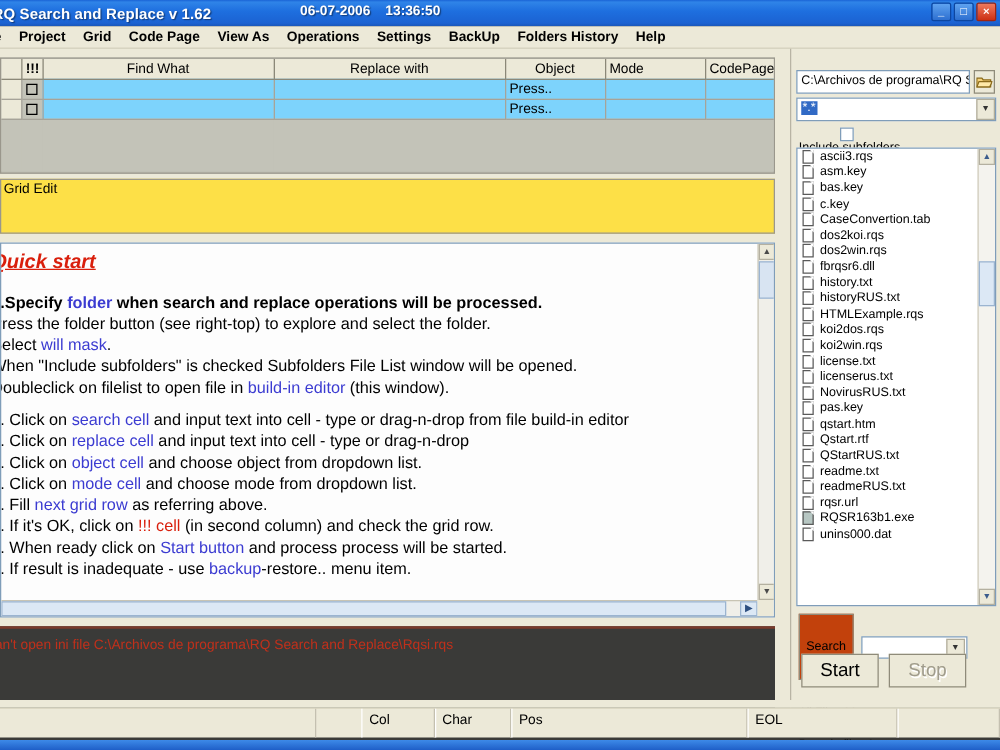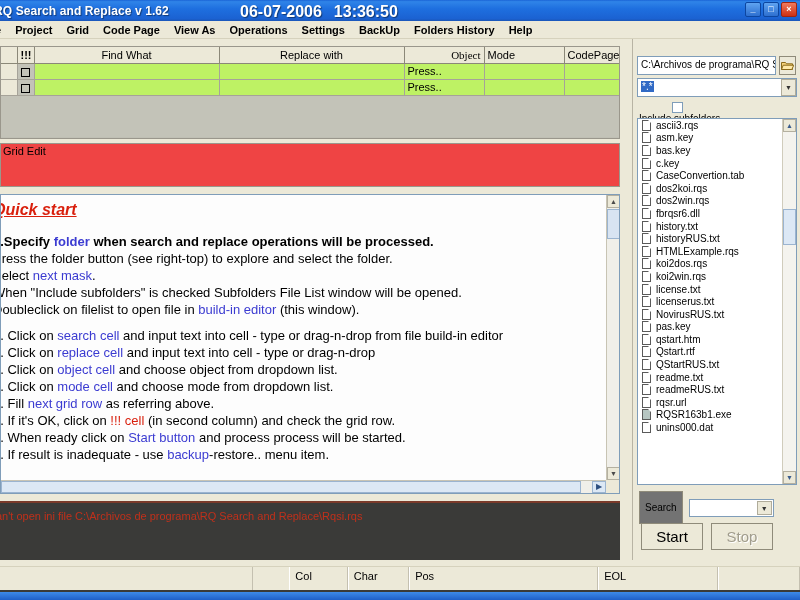--- a/index.html
+++ b/index.html
@@ -21,21 +21,21 @@
     position: absolute; left: -12px; top: 0; width: 812px; height: 21px;
     background: linear-gradient(to bottom,#1a64d6 0%,#2f84e8 8%,#1e6fdf 42%,#1b62d2 88%,#1a56b8 100%);
     color: #fff;
     font-size: 12px; font-weight: bold;
     display: flex; align-items: center;
     padding-left: 6px;
   }
   .title-text { letter-spacing: 0.1px; text-shadow: 1px 1px 1px rgba(0,0,0,.45); }
   .title-clock {
     position: absolute; left: 252px; top: 3px;
-    font-size: 16px; font-weight: bold; text-shadow: 1px 1px 1px rgba(0,0,0,.45);
+    font-size: 11px; font-weight: bold; text-shadow: 1px 1px 1px rgba(0,0,0,.45);
     display: flex; gap: 12px;
   }
   .winbtns { position: absolute; right: 3px; top: 2px; display: flex; gap: 2px; }
   .winbtn {
     width: 16px; height: 15px;
     border: 1px solid #0d46a0;
     border-radius: 2px;
     background: linear-gradient(to bottom,#5fa3f0,#2d6fd0);
     display: flex; align-items: center; justify-content: center;
     color: #fff; font-size: 9px; line-height: 1;
@@ -71,40 +71,40 @@
     border-right: 1px solid #8b8878;
     border-bottom: 1px solid #8b8878;
     font-weight: normal;
     height: 16px; padding: 0 3px;
     color: #000;
   }
   table.grid th.num { width: 16px; }
   table.grid th.bang { width: 17px; text-align: center; font-weight: bold; }
   table.grid th.fw  { width: 185px; }
   table.grid th.rw  { width: 185px; }
-  table.grid th.obj { width: 80px; text-align: right; font-family: Liberation Serif, serif; }
+  table.grid th.obj { width: 80px; text-align: center; }
   table.grid th.mod { width: 80px; text-align: left; }
   table.grid th.cp  { width: 74px; text-align: left; }
   table.grid td {
-    background: #bef264;
+    background: #7dd3fc;
     border-right: 1px solid #a6a399;
     border-bottom: 1px solid #a6a399;
     height: 16px; padding: 0 3px; color: #000;
   }
   table.grid td.num { background: #ece9d8; }
   table.grid td.bang { text-align: center; background: #c3c3b8; }
   .chk {
     display: inline-block; width: 9px; height: 9px;
     border: 1px solid #000; background: #c3c3b8; vertical-align: middle;
   }
 
   
   .gridedit {
     position: absolute; left: 12px; top: 104px; width: 620px; height: 44px;
-    background: #ef4444; border: 1px solid #9a978c;
+    background: #fde047; border: 1px solid #9a978c;
     font-size: 11px; padding: 1px 2px; color: #000;
   }
 
   
   .editor {
     position: absolute; left: 12px; top: 155px; width: 620px; height: 300px;
     background: #fdfdfd; border: 1px solid #7f9db9;
     overflow: hidden;
   }
   .editor-inner {
@@ -229,22 +229,22 @@
     font-size: 7px; text-align: center; line-height: 11px; color: #3b5c8c;
   }
   .fl-scroll .a.bot { position: absolute; bottom: 0; }
   .fl-scroll .t {
     position: absolute; top: 90px; left: 0; width: 13px; height: 36px;
     background: #dce8f5; border: 1px solid #9bb4d0;
   }
 
   .searchrow { position: absolute; left: 6px; top: 452px; display: flex; align-items: center; }
   .searchbtn {
-    background: #737373; border: 1px solid #8f8b7a;
-    font-size: 10px; padding: 10px 5px; color: #000;
+    background: #c2410c; border: 1px solid #8f8b7a;
+    font-size: 10px; padding: 20px 5px; color: #000;
   }
   .searchcombo {
     margin-left: 6px; width: 85px; height: 18px;
     background: #fff; border: 1px solid #7f9db9; position: relative;
   }
   .searchcombo .d {
     position: absolute; right: 1px; top: 1px; width: 15px; height: 14px;
     background: #ece9d8; border: 1px solid #b0ac9a;
     font-size: 7px; text-align: center; line-height: 13px; color: #333;
   }
@@ -368,21 +368,21 @@
     <div class="gridedit">
       <span>Grid Edit</span>
     </div>
 
     <div class="editor">
       <div class="editor-inner">
         <div class="qs-title">Quick start</div>
         <div id="qslines">
             <div class="qs-line bold"><span class="bold">1.Specify </span><span class="kw bold">folder</span><span class="bold"> when search and replace operations will be processed.</span></div>
             <div class="qs-line"><span>Press the folder button (see right-top) to explore and select the folder.</span></div>
-            <div class="qs-line"><span>Select </span><span class="kw">next mask</span><span>.</span></div>
+            <div class="qs-line"><span>Select </span><span class="kw">will mask</span><span>.</span></div>
             <div class="qs-line"><span>When "Include subfolders" is checked  Subfolders File List window will be opened.</span></div>
             <div class="qs-line"><span>Doubleclick on filelist to open file in </span><span class="kw">build-in editor</span><span> (this window).</span></div>
             <div class="qs-gap"></div>
             <div class="qs-line"><span>2. Click on </span><span class="kw">search cell</span><span> and input text into cell - type or drag-n-drop from file build-in editor</span></div>
             <div class="qs-line"><span>3. Click on  </span><span class="kw">replace cell</span><span> and input text into cell - type or drag-n-drop</span></div>
             <div class="qs-line"><span>4. Click on  </span><span class="kw">object cell</span><span> and choose object from dropdown list.</span></div>
             <div class="qs-line"><span>5. Click on  </span><span class="kw">mode cell</span><span> and choose mode from dropdown list.</span></div>
             <div class="qs-line"><span>6. Fill </span><span class="kw">next grid row</span><span> as referring above.</span></div>
             <div class="qs-line"><span>7. If it's OK, click on </span><span class="kw-red">!!! cell</span><span>  (in second column) and check the grid row.</span></div>
             <div class="qs-line"><span>8. When ready click on </span><span class="kw">Start button</span><span>  and process process will be started.</span></div>

